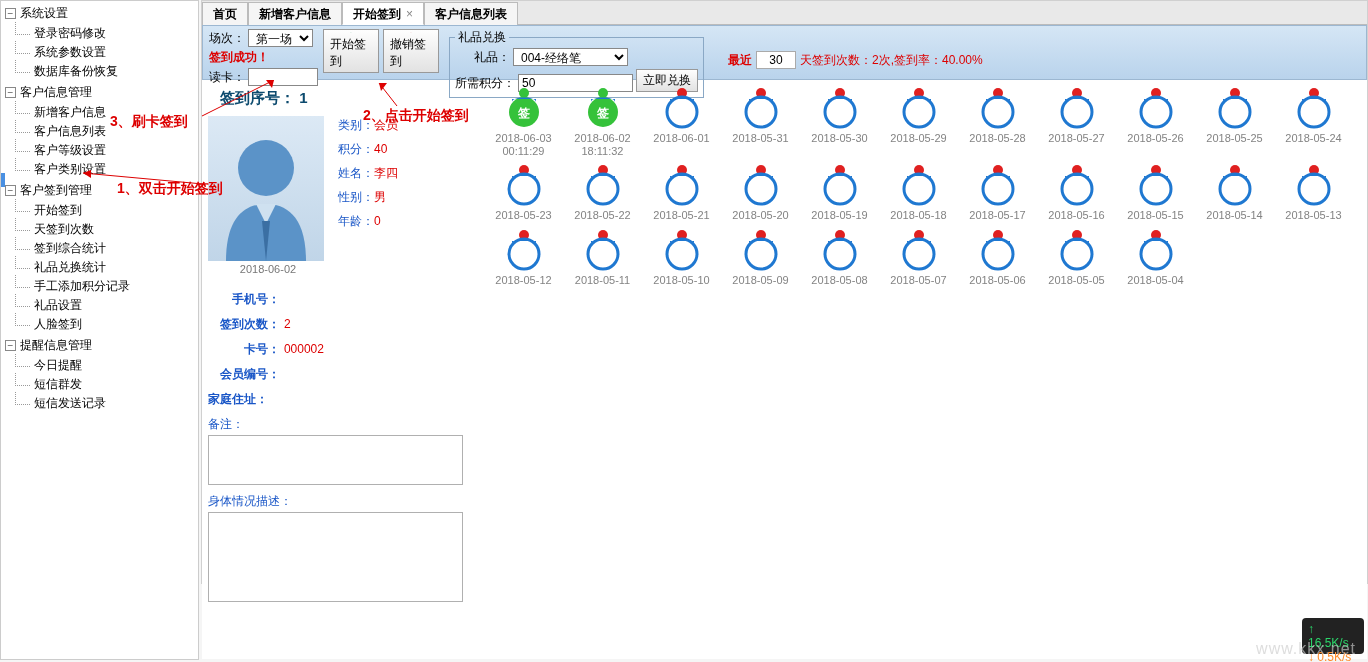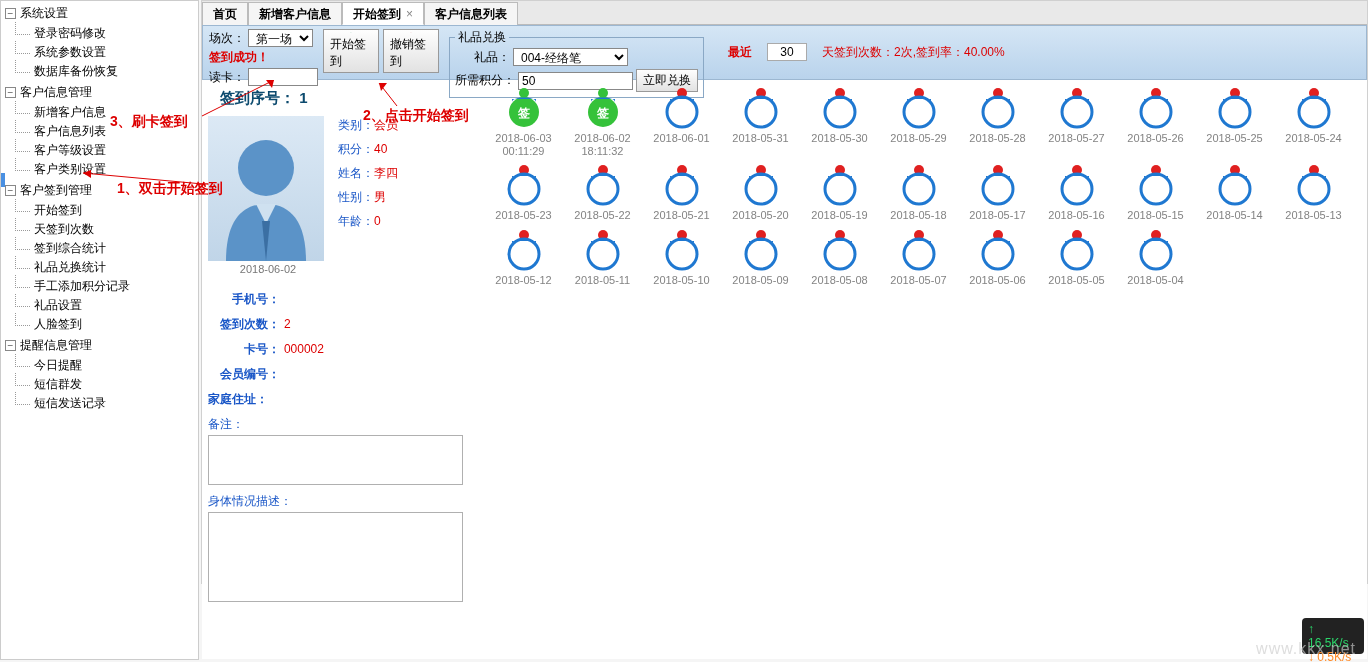--- a/index.html
+++ b/index.html
@@ -13,29 +13,29 @@
 .tree-item{display:flex;align-items:center;padding:1px 0;cursor:pointer;color:#000}
 .tree-item::before{content:"";width:14px;height:12px;border-left:1px dotted #999;border-bottom:1px dotted #999;margin-right:4px;margin-top:-10px}
 .tree-item.active{color:#000;font-weight:normal}
 .right-area{position:absolute;left:201px;top:0;width:1167px;height:584px;border:1px solid #d0d0d0;background:#e9e9e9}
 .tabs{display:flex;background:#e9e9e9;border-bottom:1px solid #bbb;height:24px}
 .tab{border:1px solid #bbb;border-bottom:none;padding:3px 10px;background:#f5f5f5;margin-right:0;cursor:pointer;font-weight:bold;position:relative;top:1px}
 .tab.active{background:#fff;border-bottom:1px solid #fff}
 .tab .close{margin-left:5px;color:#888;font-weight:normal}
 .toolbar{display:flex;align-items:flex-start;background:linear-gradient(#d5e6f5,#b9d3ec);border:1px solid #9cb7d1;height:55px;padding:3px 6px;gap:4px}
 .tb-col{display:flex;flex-direction:column;gap:2px}
-.tb-field{display:flex;align-items:center;gap:3px}
+.tb-field{display:flex;align-items:flex-end;gap:3px}
 .tb-field label{white-space:nowrap}
 .tb-field select,.tb-field input{border:1px solid #888;padding:1px 3px;background:#fff;height:18px}
 .success{color:#d00;font-weight:bold}
 .btn{display:flex;align-items:center;justify-content:center;background:linear-gradient(#fefefe,#e2e2e2);border:1px solid #999;cursor:pointer;padding:2px 6px;gap:3px}
 .big-btn{width:56px;height:44px;flex-direction:column}
 .fieldset{border:1px solid #8aa8c5;padding:2px 5px 5px;margin-left:6px}
 .fieldset legend{padding:0 3px;color:#000}
-.recent{margin-left:20px;display:flex;align-items:center;gap:15px;margin-top:14px}
+.recent{margin-left:20px;display:flex;align-items:center;gap:4px;margin-top:22px}
 .recent .lbl{color:#d00;font-weight:bold}
 .recent input{width:40px;text-align:center;border:1px solid #aaa;height:18px}
 .recent .txt{color:#d00;font-weight:normal}
 .content{display:flex;height:579px;background:#fff}
 .detail-pane{width:278px;padding:6px;position:relative}
 .detail-title{color:#0c4a6e;font-weight:bold;font-size:15px;margin:3px 0 8px 12px}
 .avatar-box{width:116px;height:145px;background:linear-gradient(#dce9f5,#c0d5e8);display:flex;align-items:flex-end;justify-content:center;overflow:hidden}
 .avatar-svg{width:110px;height:135px}
 .avatar-date{text-align:center;color:#777;font-size:11px;margin-top:2px}
 .avatar-wrap{float:left;margin-right:10px;width:120px}

